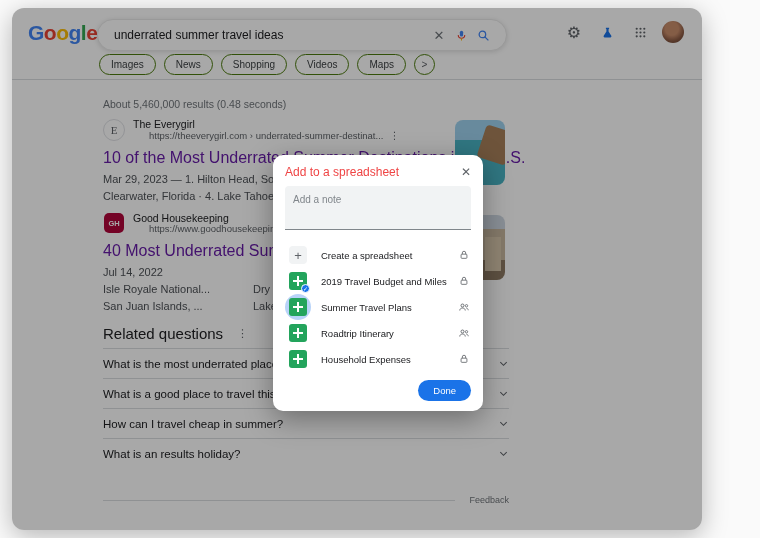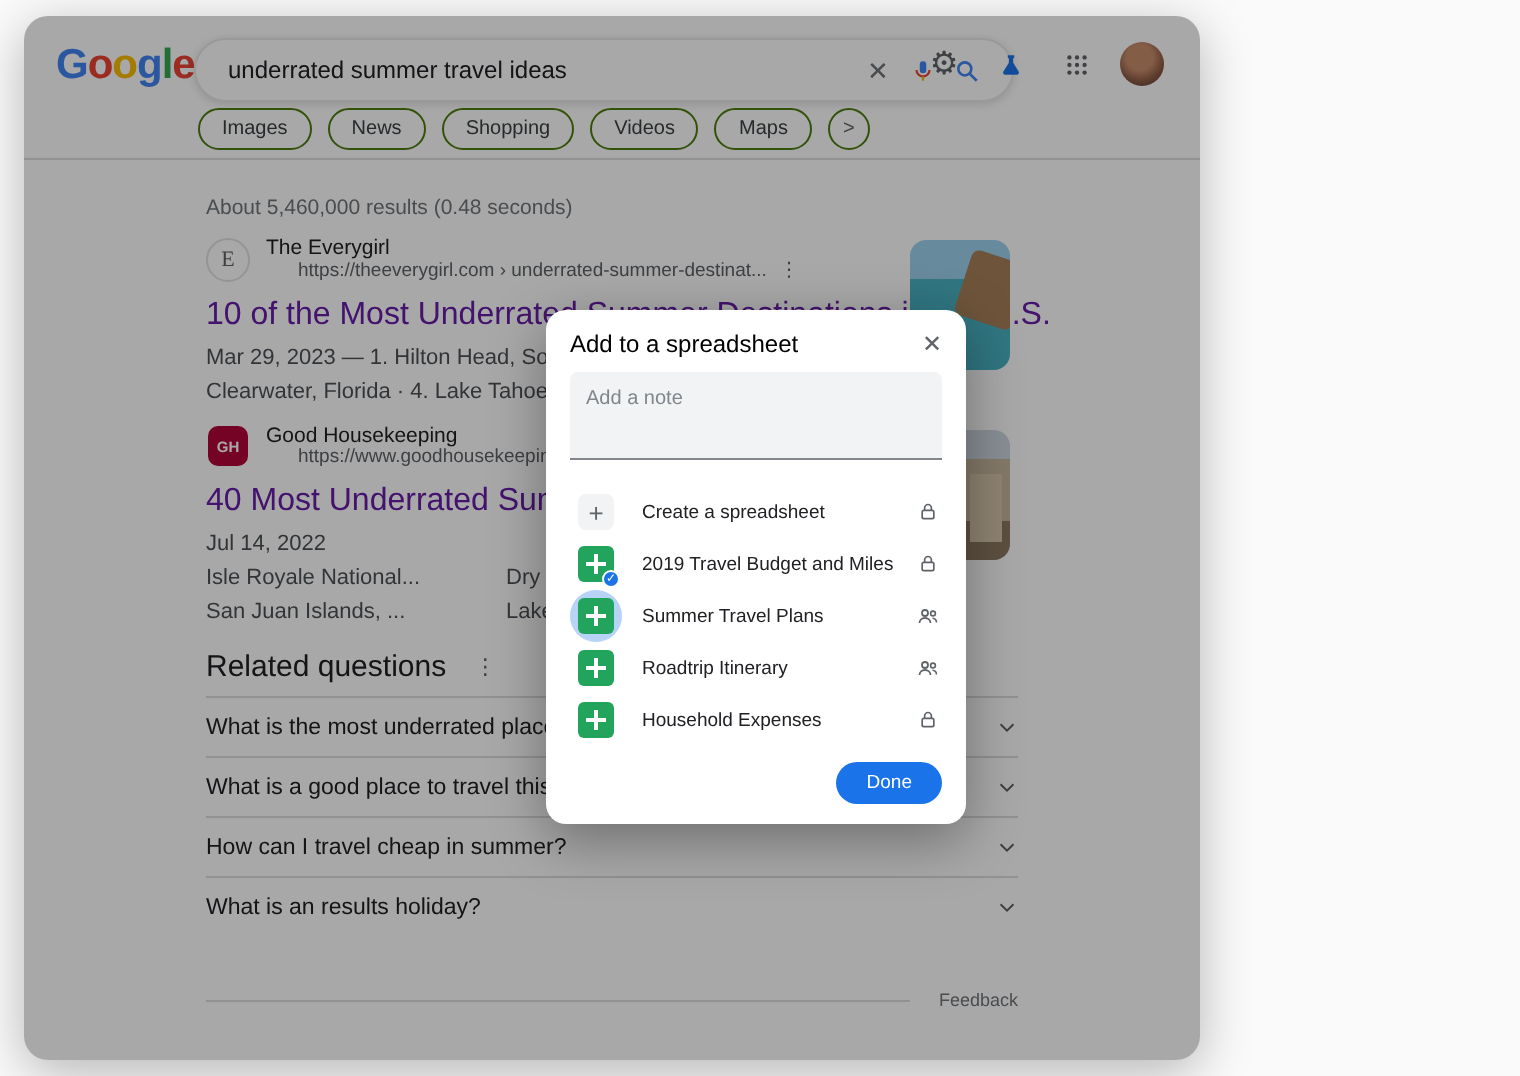--- a/index.html
+++ b/index.html
@@ -1,19 +1,19 @@
 <!DOCTYPE html>
 <html><head>
 <meta charset="utf-8">
 <style>
   * { margin:0; padding:0; box-sizing:border-box; }
   html,body { width:760px; height:538px; }
   body { background:#fafafa; font-family:"Liberation Sans", sans-serif; position:relative; overflow:hidden; }
 
-  .page-card { position:absolute; left:12px; top:8px; width:588px; height:522px;
+  .page-card { position:absolute; left:12px; top:8px; width:690px; height:522px;
     background:#ffffff; border-radius:12px; overflow:hidden;
     box-shadow:0 6px 26px rgba(0,0,0,0.28); }
 
   
   .logo { position:absolute; left:16px; top:13px; font-size:21px; font-weight:bold; letter-spacing:-0.5px; }
   .logo span:nth-child(1){color:#4285F4}
   .logo span:nth-child(2){color:#EA4335}
   .logo span:nth-child(3){color:#FBBC05}
   .logo span:nth-child(4){color:#4285F4}
   .logo span:nth-child(5){color:#34A853}
@@ -82,21 +82,21 @@
   .feedback { font-size:9px; color:#70757a; cursor:pointer; }
 
   
   .scrim { position:absolute; inset:0; background:rgba(0,0,0,0.34); z-index:10; }
 
   
   .modal { position:absolute; left:261px; top:147px; width:210px; z-index:20;
     background:#fff; border-radius:10px; box-shadow:0 8px 28px rgba(0,0,0,0.35);
     padding:10px 12px 10px; }
   .m-head { display:flex; justify-content:space-between; align-items:center; }
-  .m-title { font-size:12px; color:#000000; }
+  .m-title { font-size:12px; color:#ef4444; }
   .m-close { color:#5f6368; font-size:12px; cursor:pointer; line-height:1; }
   .note { margin-top:7px; width:100%; height:44px; background:#f1f3f4; border:none;
     border-bottom:1.5px solid #80868b; border-radius:4px 4px 0 0; padding:8px;
     font-size:10px; color:#202124; font-family:"Liberation Sans", sans-serif; resize:none; outline:none; }
   .note::placeholder { color:#80868b; }
   .m-list { margin-top:8px; }
   .m-row { height:26px; display:flex; align-items:center; gap:10px; cursor:pointer; }
   .m-label { flex:1; font-size:9.5px; color:#202124; }
   .ic-wrap { width:26px; height:26px; display:flex; align-items:center; justify-content:center; position:relative; }
   .ic-wrap.selected::before { content:""; position:absolute; inset:0; border-radius:50%; background:#b8d3f8; }

